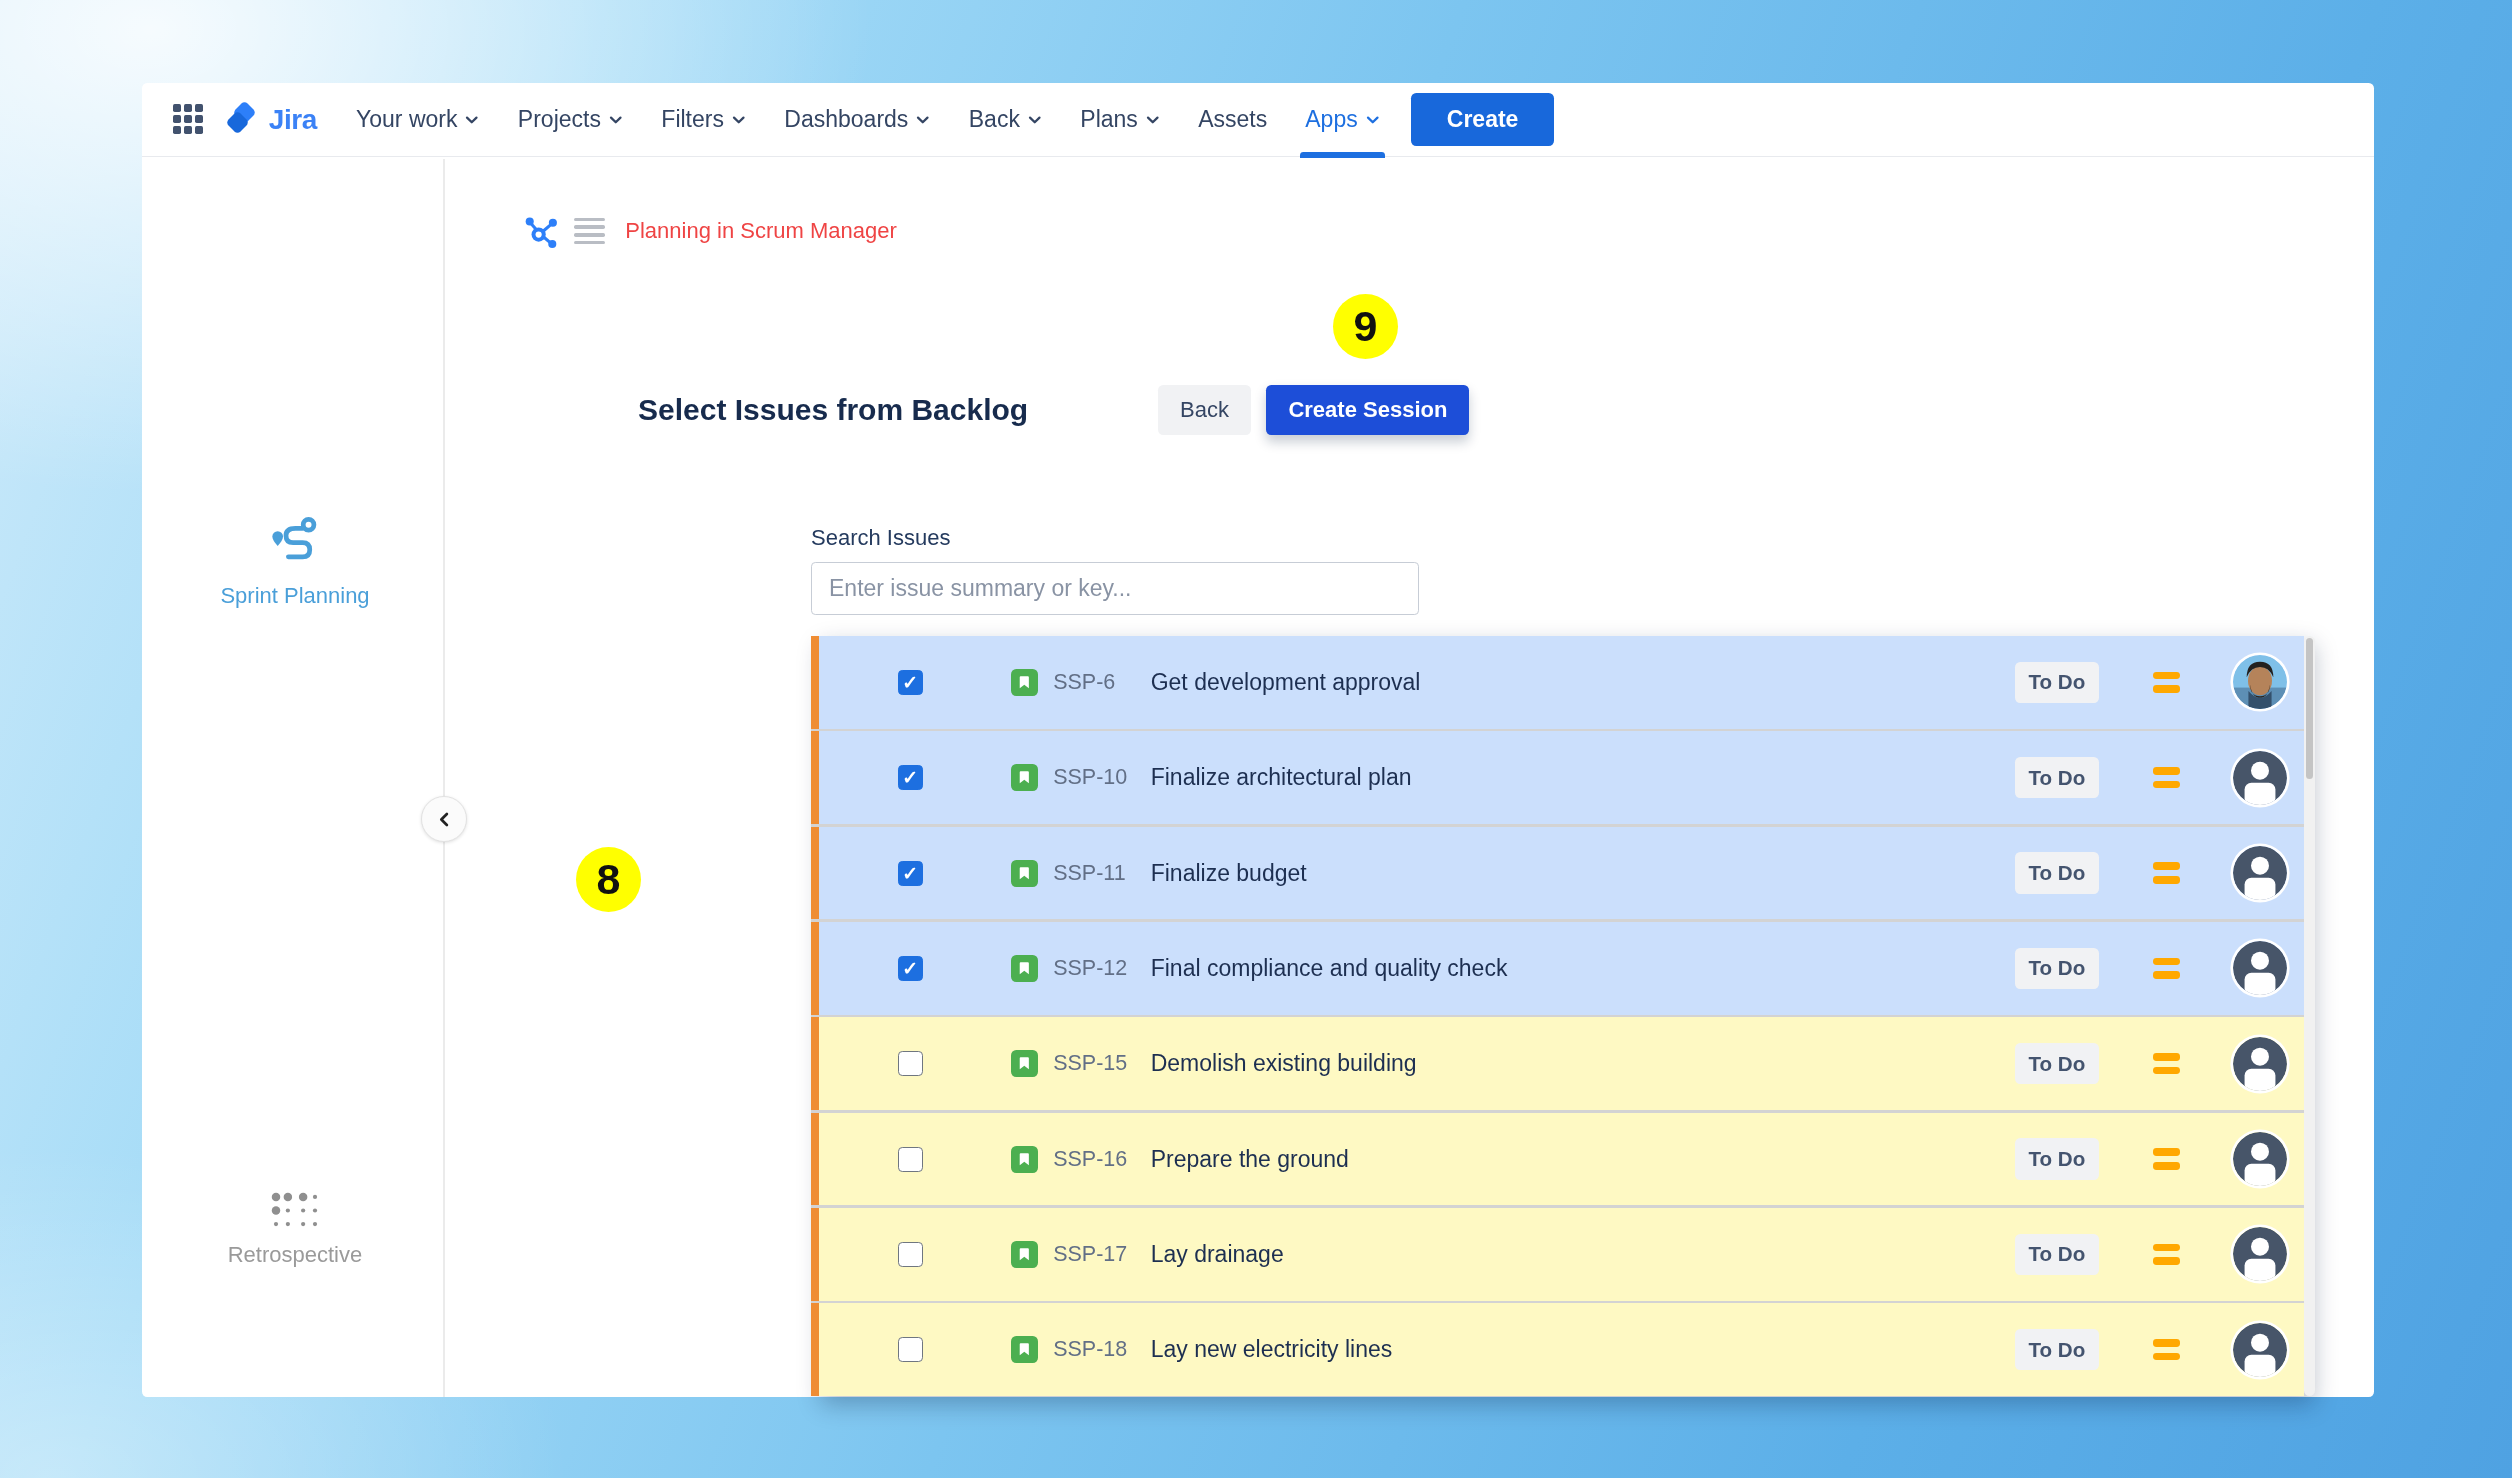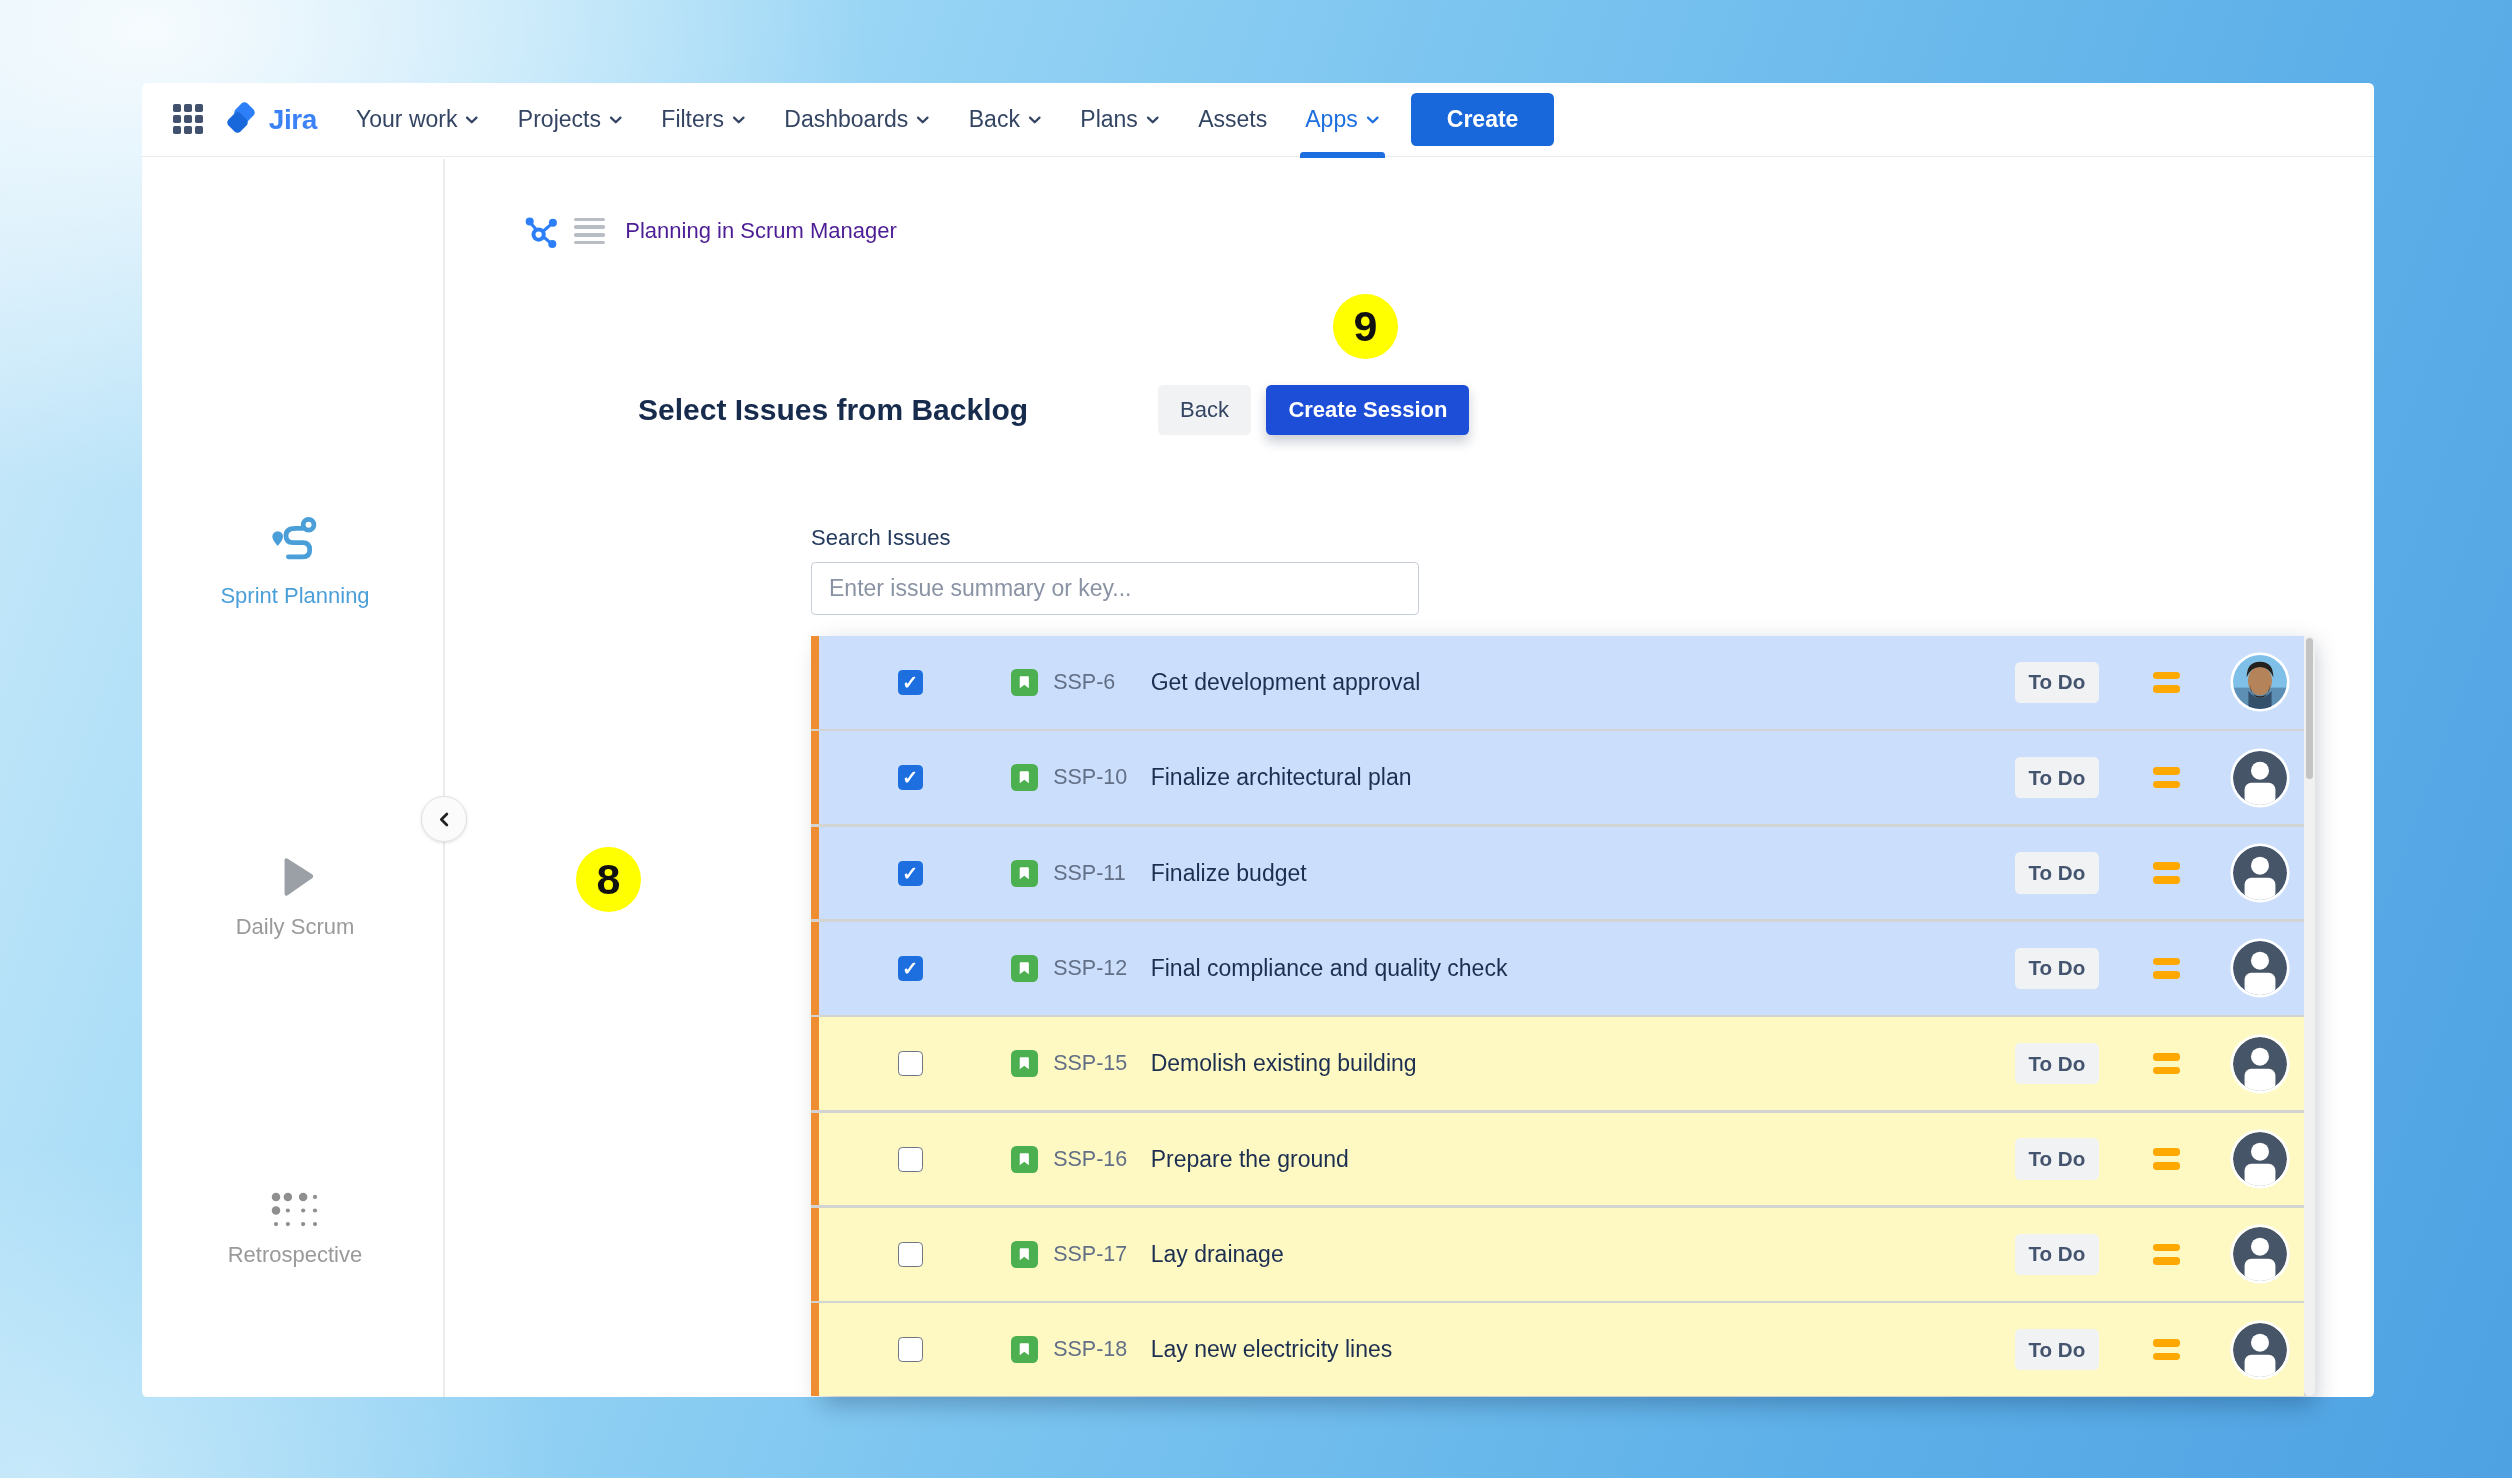--- a/index.html
+++ b/index.html
@@ -50,21 +50,21 @@
   .side-item .icon { display:flex; justify-content:center; margin-bottom:12px; }
   .side-item .lbl { font-size:22px; font-weight:500; }
   .side-item.active .lbl { color:#4a9fd9; }
   .side-item.gray .lbl { color:#9a9a9a; }
   .collapse-btn { position:absolute; left:279px; top:713px; width:46px; height:46px; border-radius:50%;
     background:#fbfbfb; border:1.7px solid #e2e2e2; display:flex; align-items:center; justify-content:center;
     cursor:pointer; box-shadow:0 0.9px 3.4px rgba(0,0,0,.12); z-index:5; }
 
   
   .breadcrumb { position:absolute; left:380px; top:129px; display:flex; align-items:center; gap:13.7px; }
-  .breadcrumb .title { font-size:22px; font-weight:500; color:#4c1d95; margin-left:6.9px; }
+  .breadcrumb .title { font-size:22px; font-weight:500; color:#ef4444; margin-left:6.9px; }
   .hamburger { display:flex; flex-direction:column; gap:4.3px; }
   .hamburger i { width:31px; height:3.4px; background:#b9bdc4; border-radius:1.7px; }
 
   .title-row { position:absolute; left:496px; top:302px; display:flex; align-items:center; }
   .page-title { font-size:30px; font-weight:700; color:#172B4D; width:429px; }
   .back-btn { margin-left:91px; background:#f1f2f4; color:#344563; border:none; border-radius:5.2px;
     font-size:22px; font-weight:500; padding:12px 22px; cursor:pointer; font-family:inherit; }
   .create-session-btn { margin-left:15.5px; background:#1d4ed8; color:#fff; border:none; border-radius:5.2px;
     font-size:22px; font-weight:600; padding:12px 22px; cursor:pointer; font-family:inherit;
     box-shadow:0 6.9px 12px rgba(9,30,66,.22); }
@@ -206,28 +206,20 @@
     <span class="icon">
       <svg width="57" height="57" viewBox="0 0 48 48" fill="none" stroke="#4a9fd9" stroke-width="4" stroke-linecap="round" stroke-linejoin="round">
         <path d="M18 36 H30 Q36 36 36 30 Q36 24 30 24 H22 Q16 24 16 18 Q16 12 24 12 H30"></path>
         <circle cx="35" cy="9" r="4.5"></circle>
         <path d="M9 27 q-4.5-5 -4.5-8 a4.5 4.5 0 0 1 9 0 q0 3 -4.5 8 Z" fill="#4a9fd9" stroke="none"></path>
       </svg>
     </span>
     <div class="lbl">Sprint Planning</div>
   </div>
 
-  <div class="side-item gray" style="top:769px;">
-    <span class="icon">
-      <svg width="50" height="50" viewBox="0 0 48 48">
-          <path d="M14 8 Q14 5 17 6.5 L40 21 Q43 23 40 25.5 L17 41.5 Q14 43 14 40 Z" fill="#9aa0a6"></path>
-        </svg>
-    </span>
-    <div class="lbl">Daily Scrum</div>
-  </div>
 
   <div class="side-item gray" style="top:1108px;">
     <span class="icon">
       <svg width="53" height="39" viewBox="0 0 62 46" fill="#8f8f8f">
         <circle cx="8" cy="7" r="5"></circle>
           <circle cx="22" cy="7" r="5"></circle>
           <circle cx="40" cy="7" r="5"></circle>
           <circle cx="54" cy="7" r="2.5"></circle>
         <circle cx="8" cy="23" r="5"></circle>
           <circle cx="22" cy="23" r="2.5"></circle>

